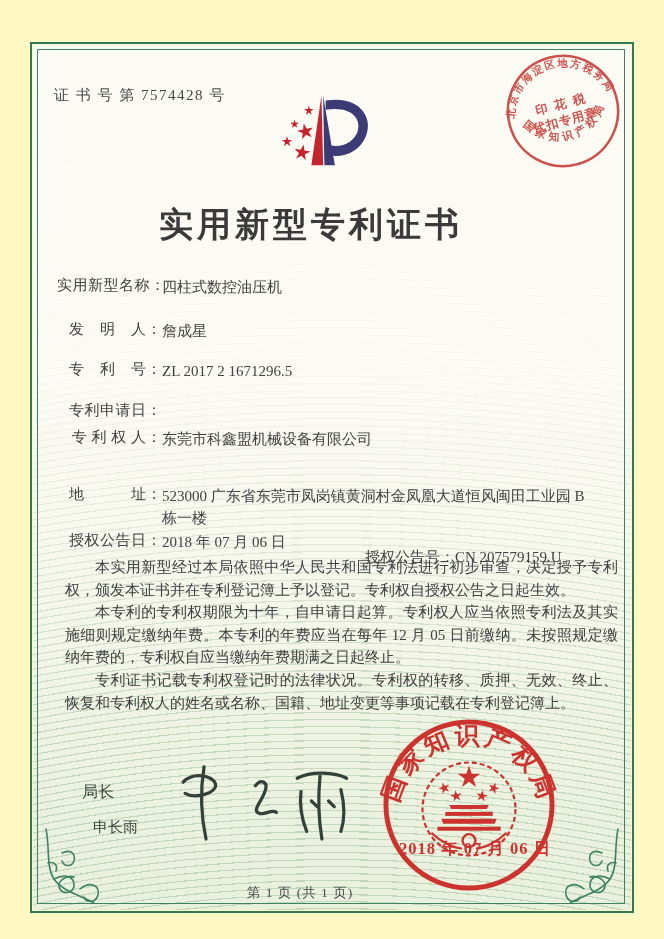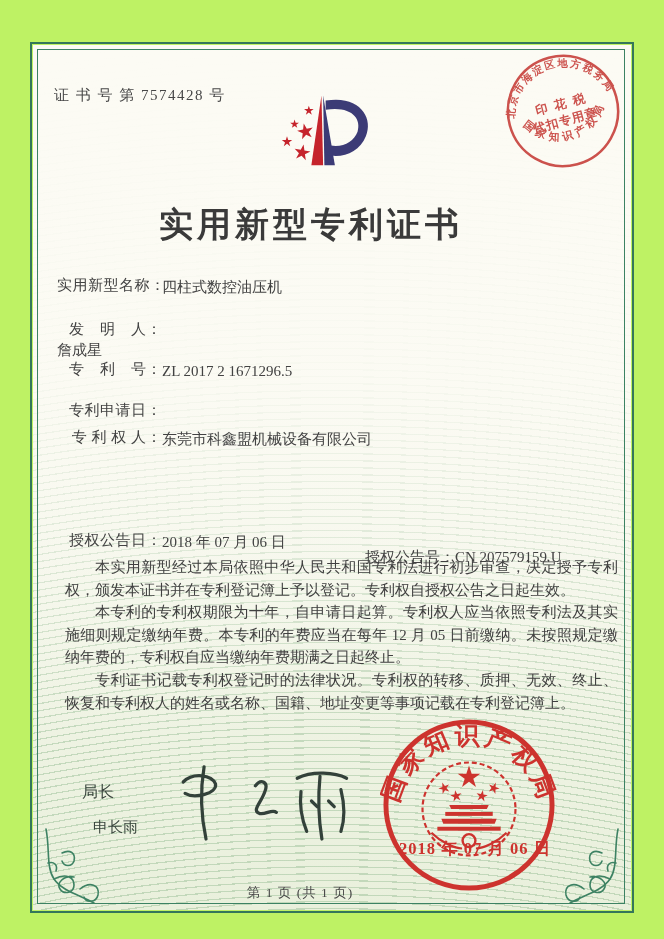--- a/index.html
+++ b/index.html
@@ -1,18 +1,18 @@
 <!DOCTYPE html>
 <html><head>
 <meta charset="utf-8">
 <style>
   html,body{margin:0;padding:0;background:#e9e7df;}
   .page{
     position:relative; width:664px; height:939px; margin:0 auto;
-    background:#bef264; overflow:hidden;
+    background:#fef9c3; overflow:hidden;
     font-family:"Liberation Serif","DejaVu Serif",serif; color:#3c3c3c;
     box-shadow:0 0 6px rgba(0,0,0,.25);
     text-decoration:underline;
   }
   
   .pattern{
     position:absolute; left:33px; top:45px; right:33px; bottom:29px; z-index:1;
     background:
       repeating-radial-gradient(circle at 50% 265%, rgba(116,168,118,.34) 0 1.2px, rgba(116,168,118,0) 1.2px 7px),
       linear-gradient(180deg,#fbfaf2 0%,#f4f6ea 55%,#e9f0dc 100%);
@@ -101,34 +101,38 @@
       <textPath href="#taxBottom" startOffset="50%" text-anchor="middle">国家知识产权局</textPath>
     </text>
   </svg>
 
   <div class="abs title">实用新型专利证书</div>
 
   <div class="abs frow" style="top:276px;">
     <span class="flabel">实用新型名称：</span>
     <span class="fvalue">四柱式数控油压机</span>
   </div>
-  <div class="abs frow" style="top:320px;flex-direction:column;">
+  <div class="abs frow" style="top:320px;">
     <span class="flabel">发　明　人：</span>
     <span class="fvalue">詹成星</span>
   </div>
   <div class="abs frow" style="top:360px;">
     <span class="flabel">专　利　号：</span>
     <span class="fvalue">ZL 2017 2 1671296.5</span>
   </div>
   <div class="abs frow" style="top:401px;gap:8px;">
     <span class="flabel">专利申请日：</span>
   </div>
   <div class="abs frow" style="top:428px;">
     <span class="flabel">专 利 权 人：</span>
     <span class="fvalue">东莞市科鑫盟机械设备有限公司</span>
+  </div>
+  <div class="abs frow" style="top:485px;">
+    <span class="flabel">地　　　址：</span>
+    <span class="fvalue" style="width:438px;">523000 广东省东莞市凤岗镇黄洞村金凤凰大道恒风闽田工业园 B 栋一楼</span>
   </div>
   <div class="abs frow" style="top:531px;">
     <span class="flabel">授权公告日：</span>
     <span class="fvalue" style="width:180px;">2018 年 07 月 06 日</span>
   </div>
   <div class="abs pubno">
     <span>授权公告号：</span><span>CN 207579159 U</span>
   </div>
 
   <div class="abs paras">

